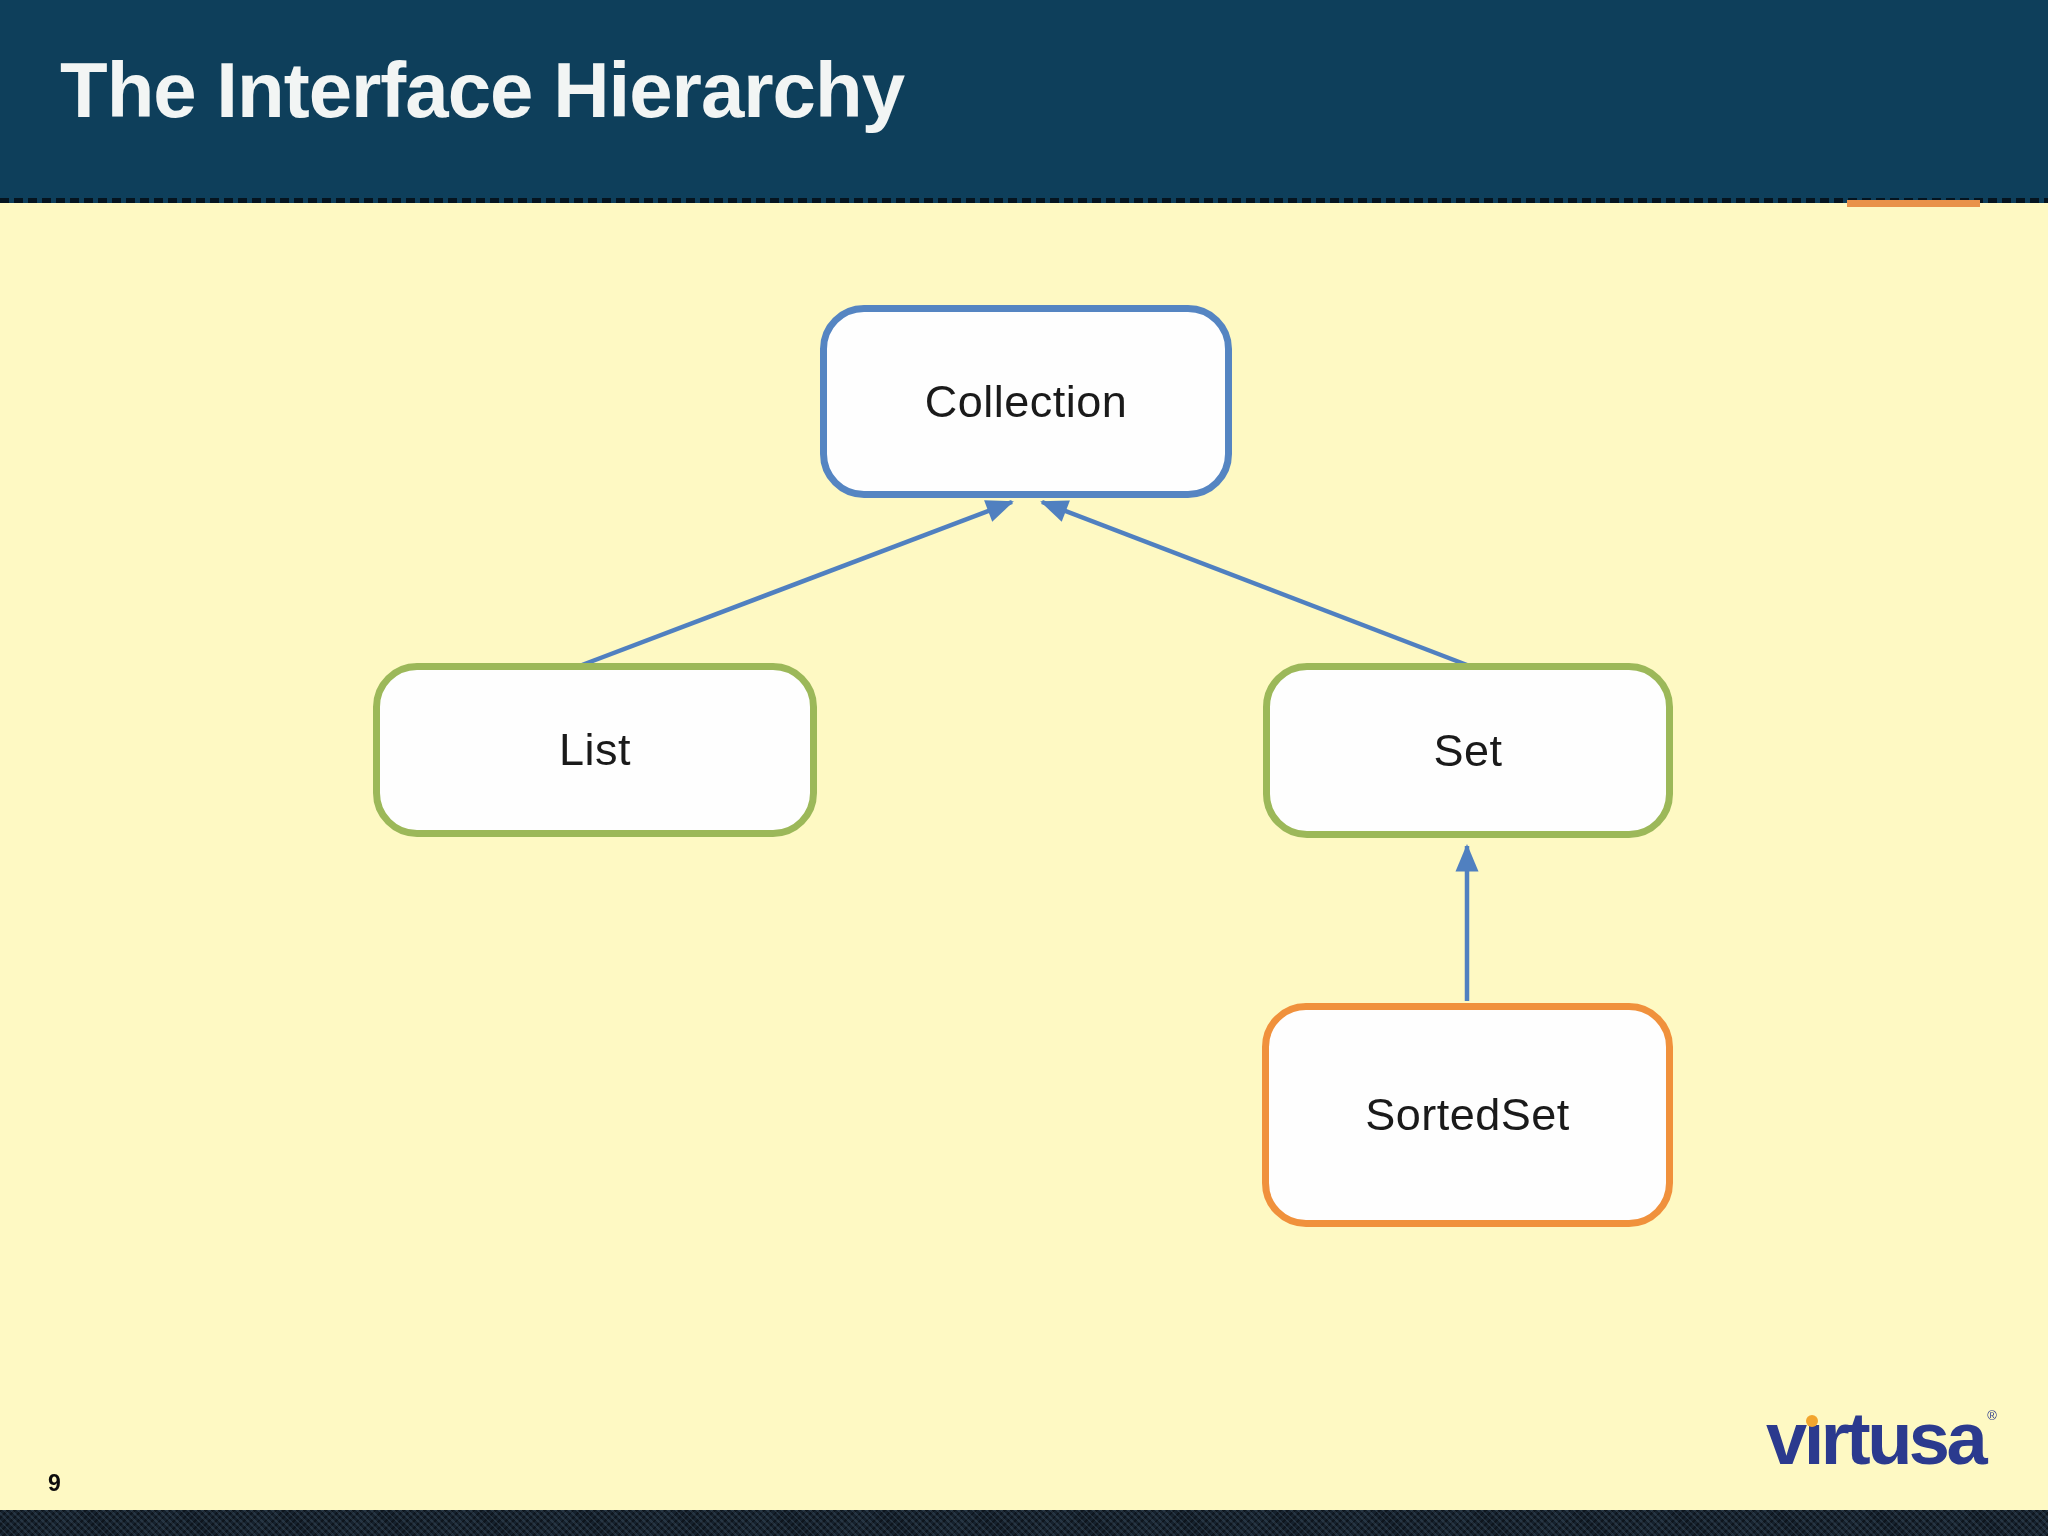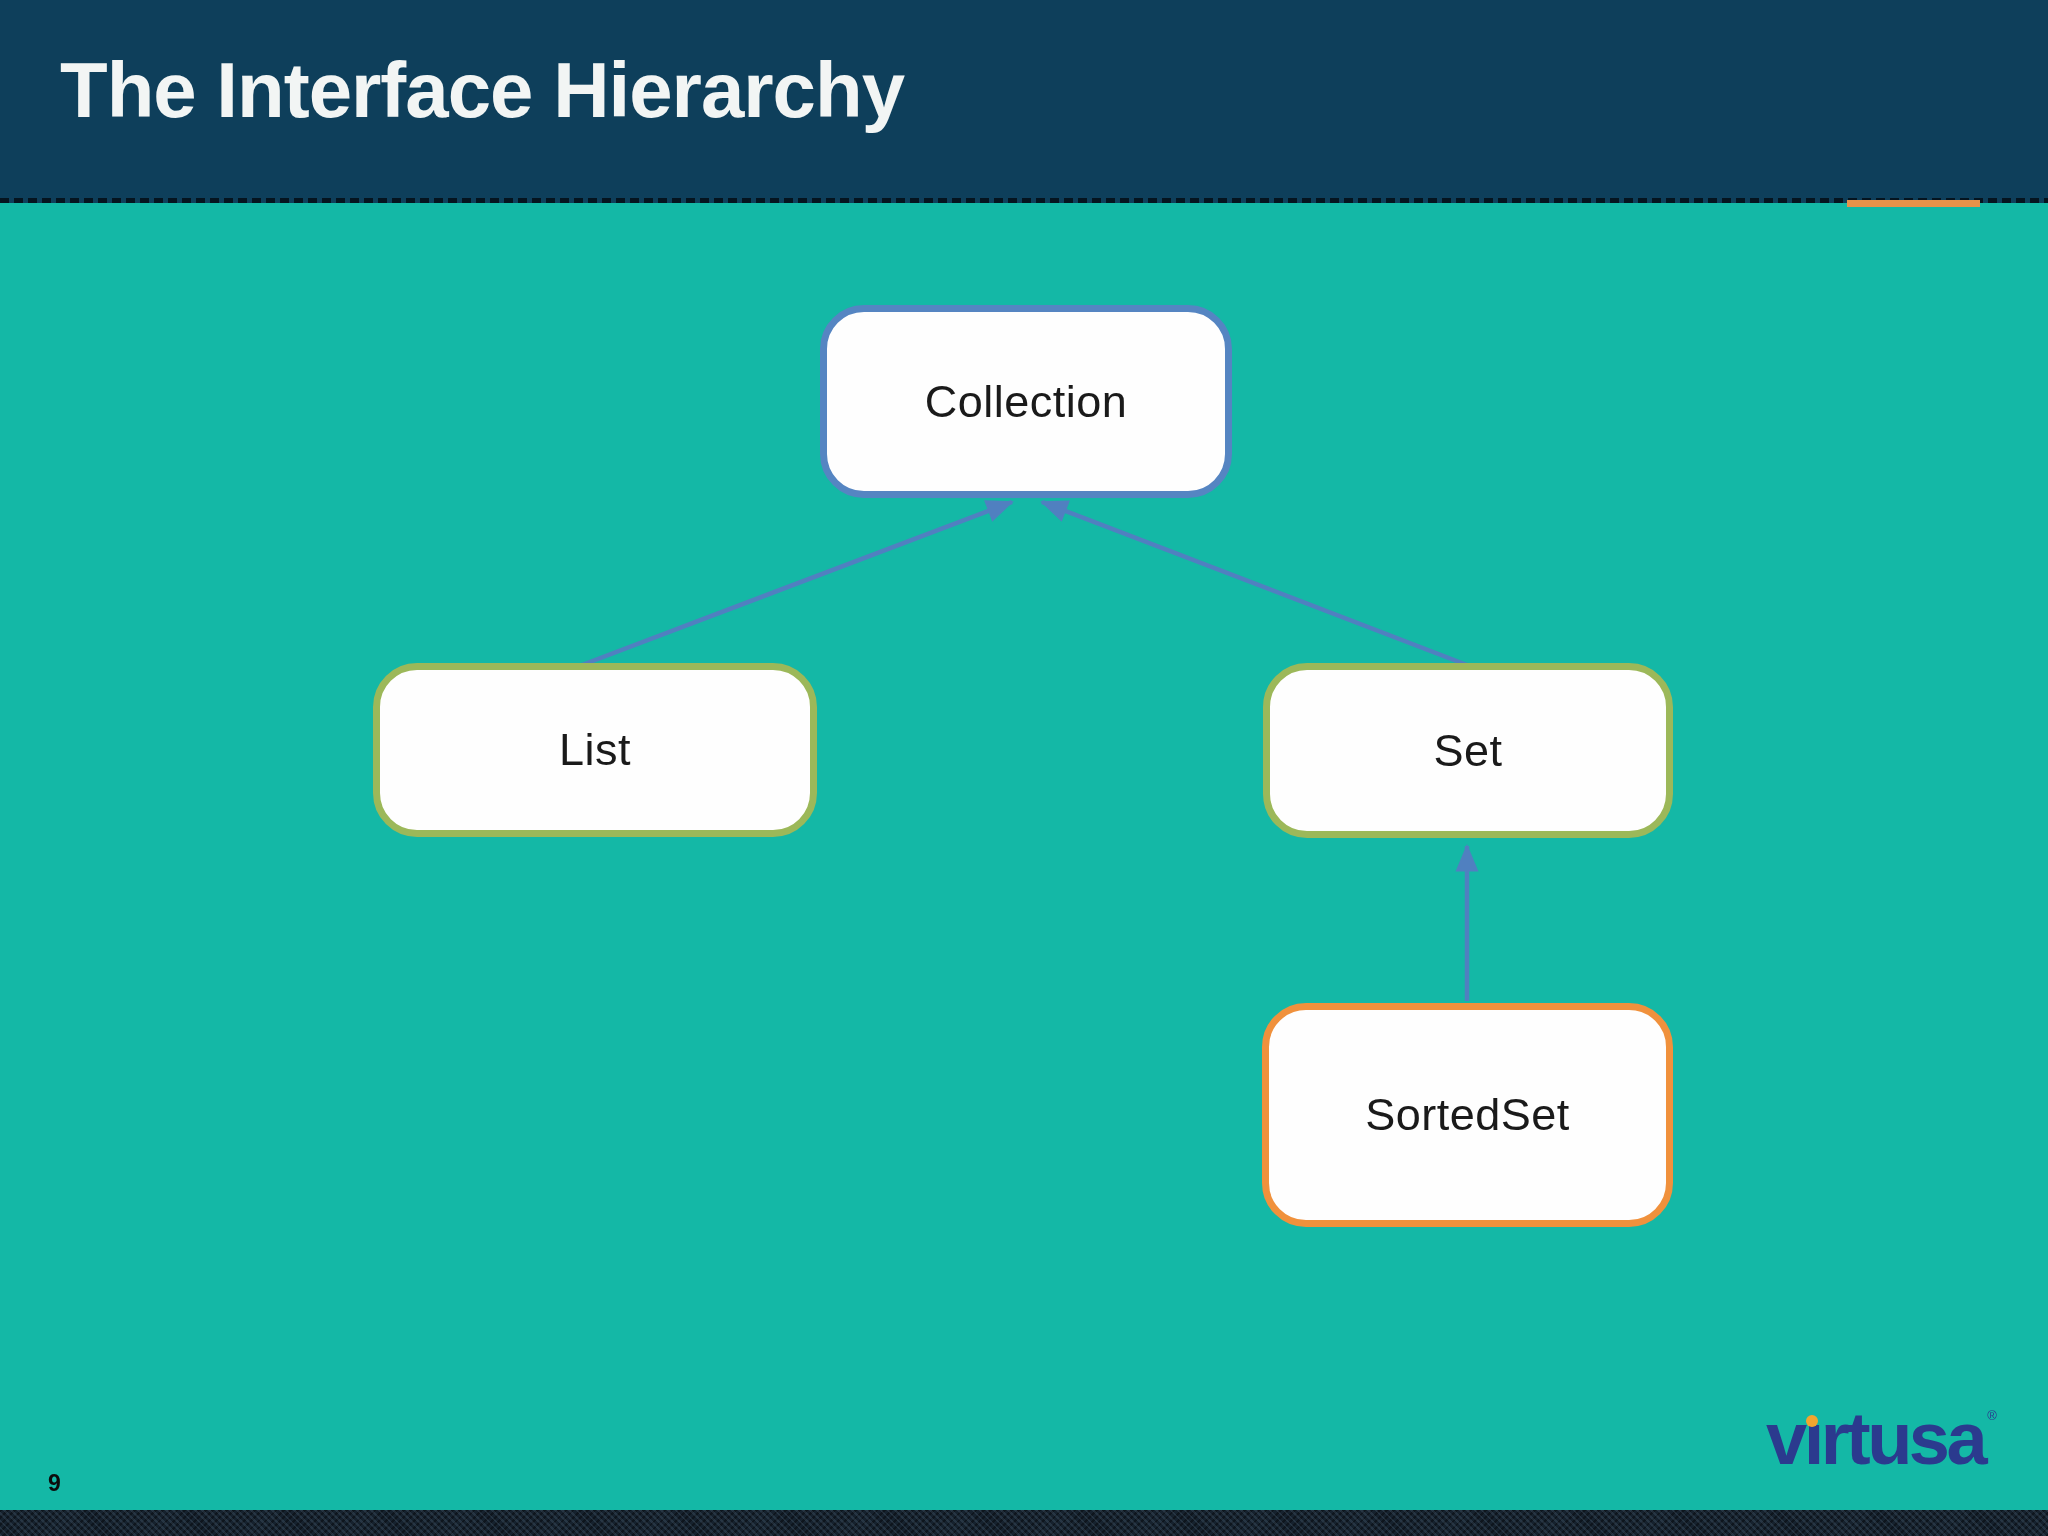--- a/index.html
+++ b/index.html
@@ -130,21 +130,21 @@
     height: 26px;
     background-color: var(--bar-bg, #16222e);
     background-image:
       repeating-linear-gradient(45deg, rgba(125, 155, 180, 0.16) 0 2px, transparent 2px 5px),
       repeating-linear-gradient(-45deg, rgba(0, 0, 0, 0.38) 0 2px, transparent 2px 5px);
   }
 </style>
 </head>
 <body>
 
-<div class="slide" style="background: #14b8a6;">
+<div class="slide" style="background: #fef9c3;">
 
   <header class="slide-header">
     <h1 class="slide-title">The Interface Hierarchy</h1>
     <div class="header-dashes"></div>
   </header>
   <div class="header-accent"></div>
 
   <main class="slide-body">
     <svg class="edges-svg" width="2048" height="1536" viewBox="0 0 2048 1536">
       <defs>

